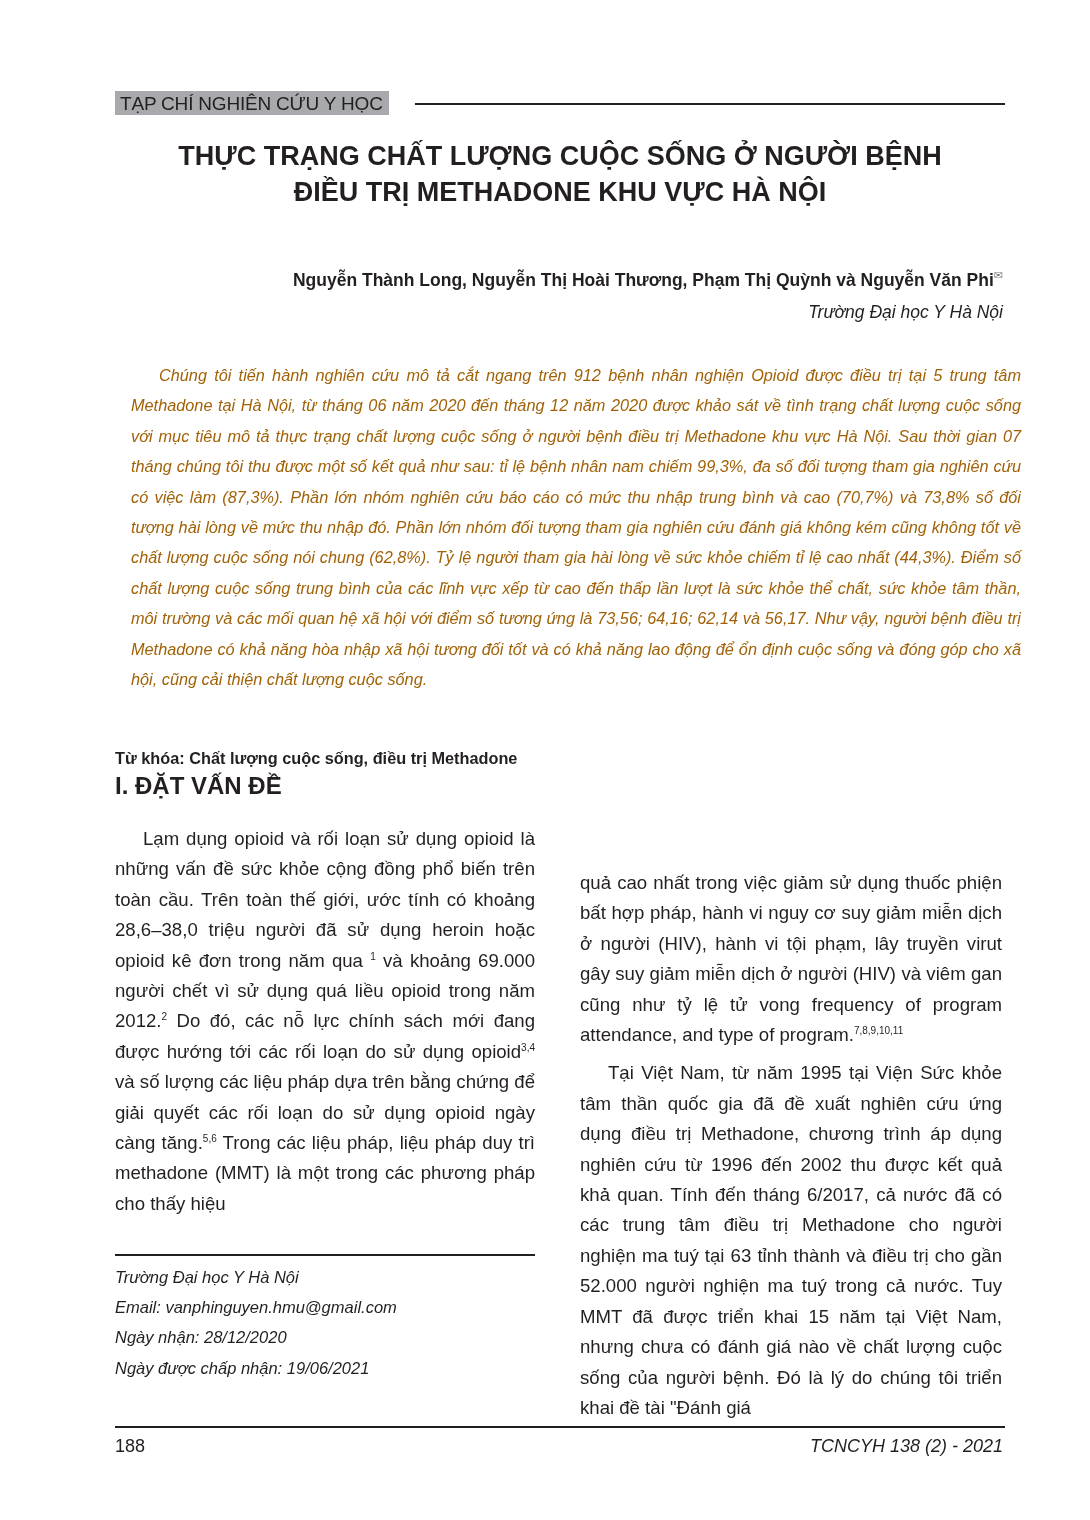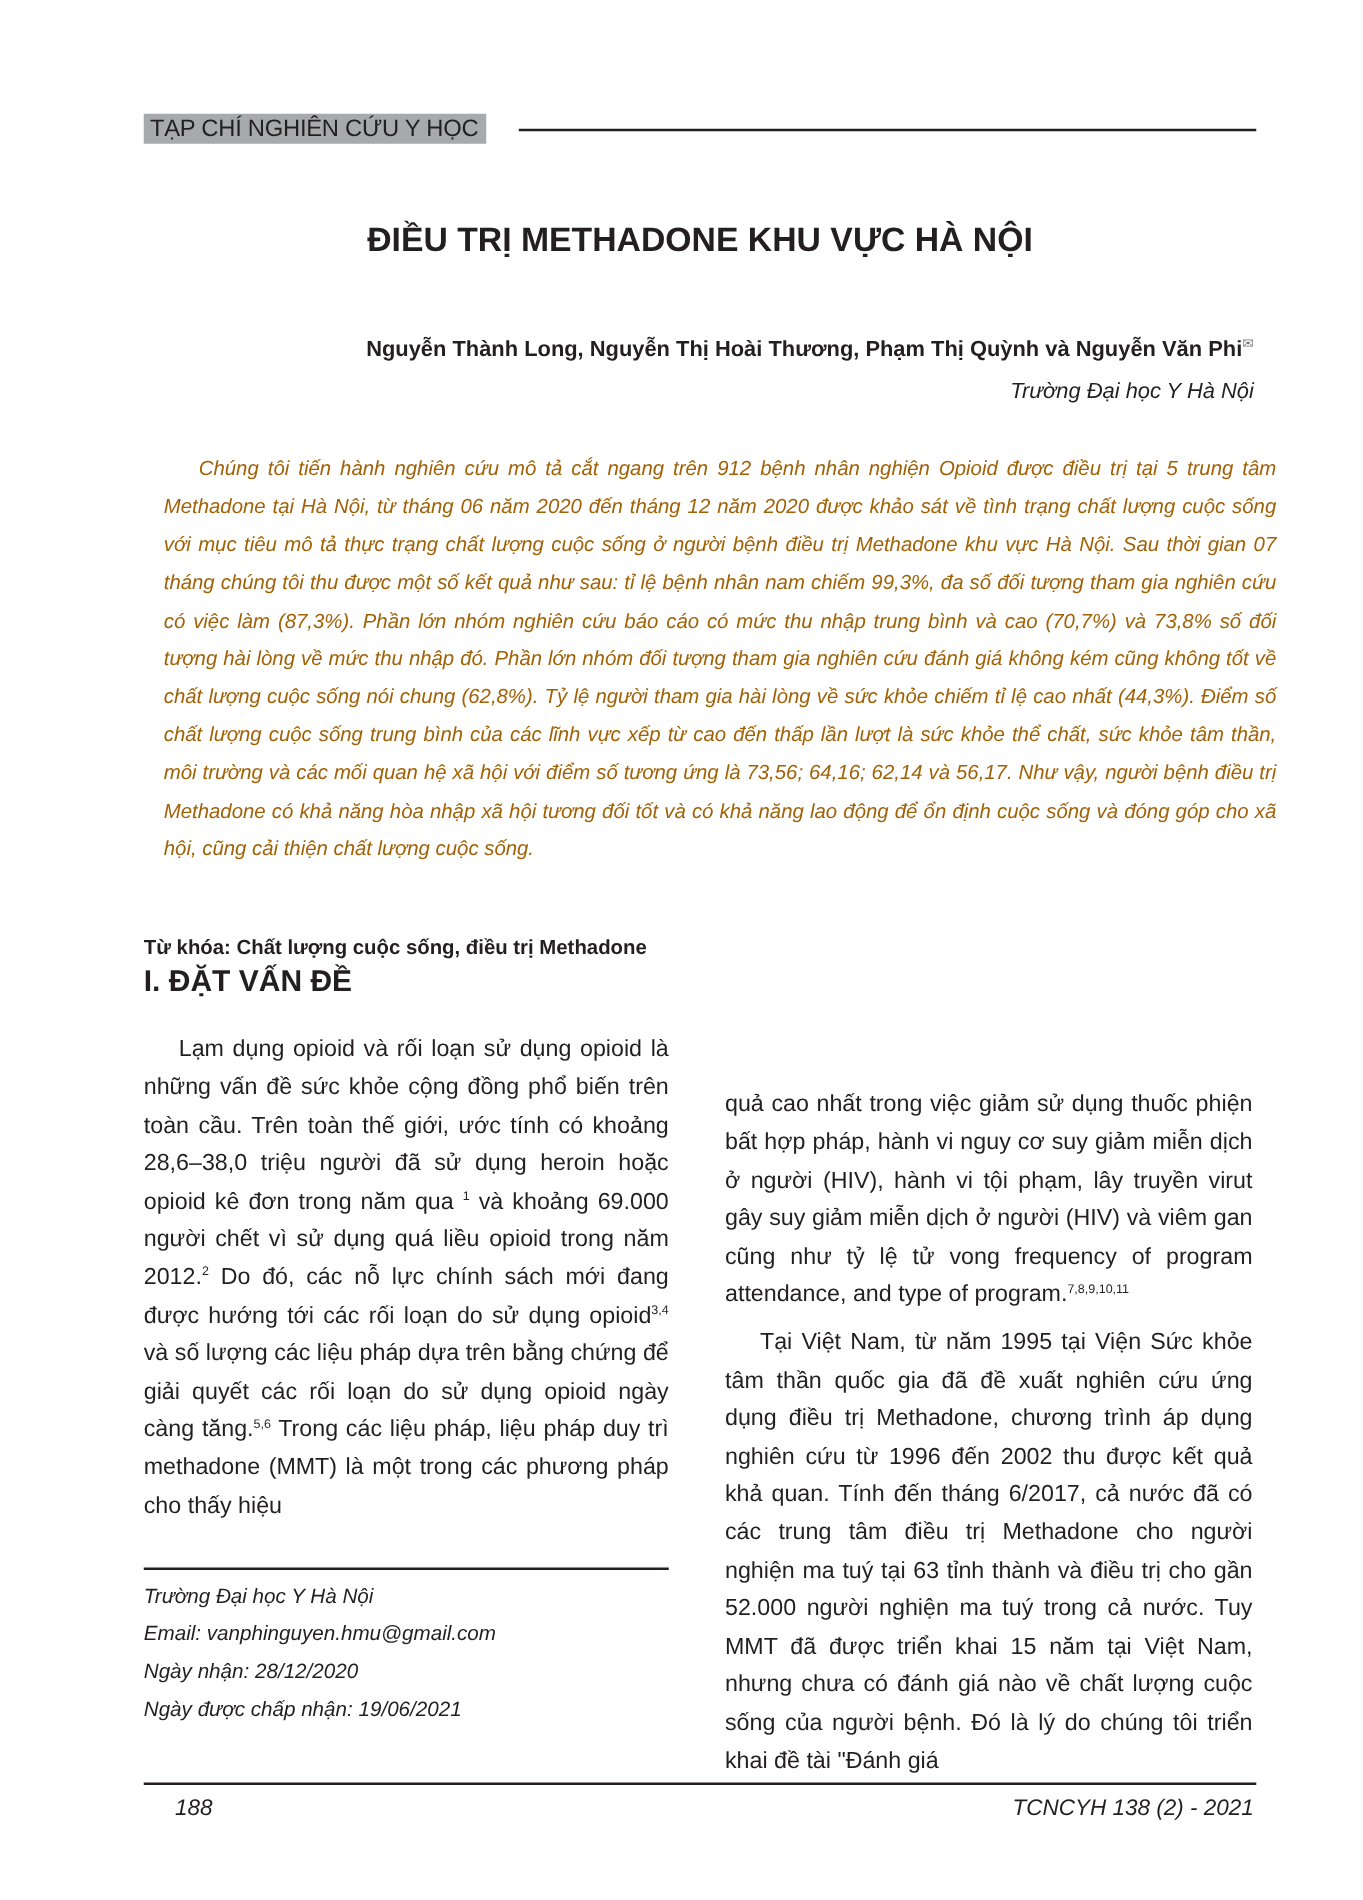--- a/index.html
+++ b/index.html
@@ -55,36 +55,36 @@
       position: absolute; left: 115px; top: 1254px; width: 420px; height: 1.5px; background: #231f20;
     }
     .footnote {
       position: absolute; left: 115px; top: 1262px; font-style: italic; font-size: 16.5px; line-height: 30.2px;
     }
     .footnote div { white-space: nowrap; }
     .footer-rule {
       position: absolute; left: 115px; top: 1426px; width: 890px; height: 1.5px; background: #231f20;
     }
     .page-number {
-      position: absolute; left: 115px; top: 1436px; font-style: italic; font-size: 18px; margin-left: 25px;
+      position: absolute; left: 115px; top: 1436px; font-size: 18px;
     }
     .journal-issue {
       position: absolute; right: 87px; top: 1436px; font-style: italic; font-size: 18px;
     }
   </style>
 </head>
 <body>
 
 <div class="header-bar">
   <div class="journal-tag">TẠP CHÍ NGHIÊN CỨU Y HỌC</div>
   <div class="header-rule"></div>
 </div>
 
 <h1 class="title">
-  <br>
+  <span>THỰC TRẠNG CHẤT LƯỢNG CUỘC SỐNG Ở NGƯỜI BỆNH</span><br>
   <span>ĐIỀU TRỊ METHADONE KHU VỰC HÀ NỘI</span>
 </h1>
 
 <div class="authors">
   <br>
   <span>Nguyễn Thành Long, Nguyễn Thị Hoài Thương, Phạm Thị Quỳnh và Nguyễn Văn Phi</span><span class="mail-icon">✉</span>
 </div>
 
 <div class="affiliation">Trường Đại học Y Hà Nội</div>
 

